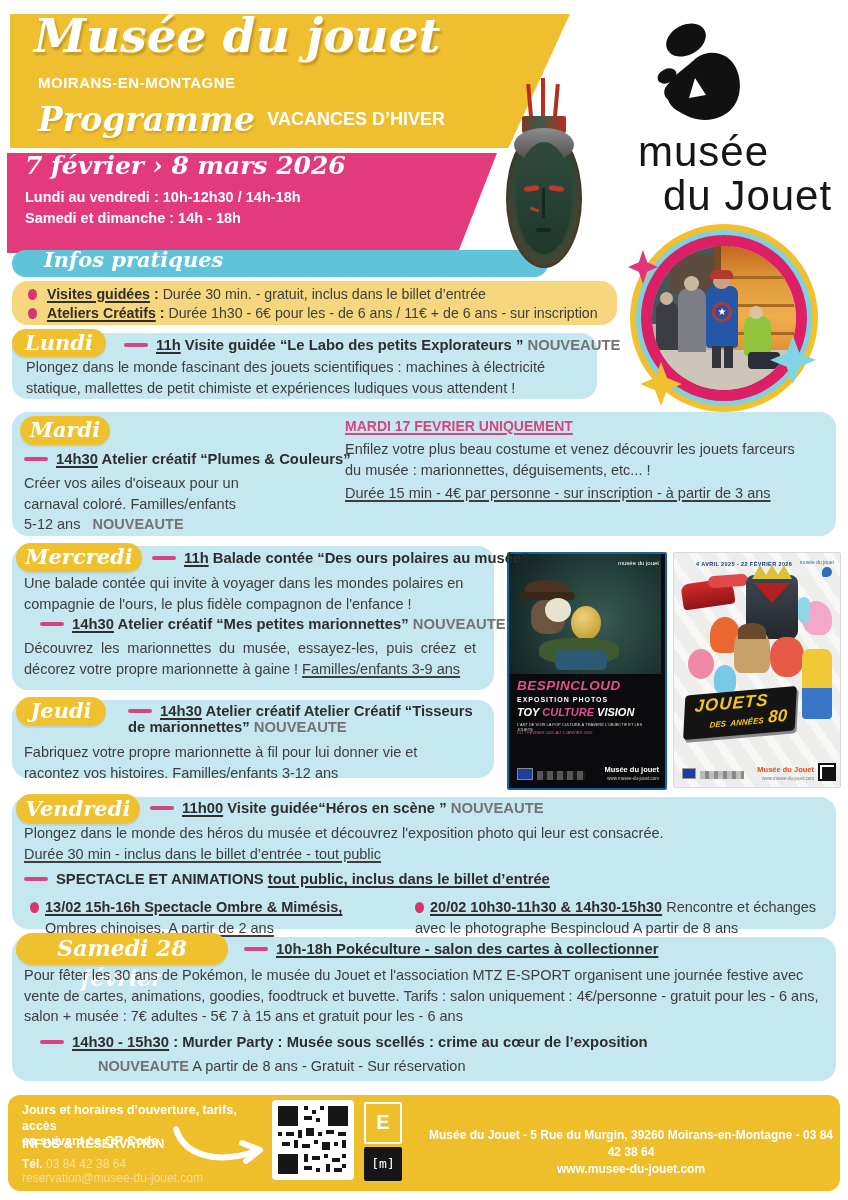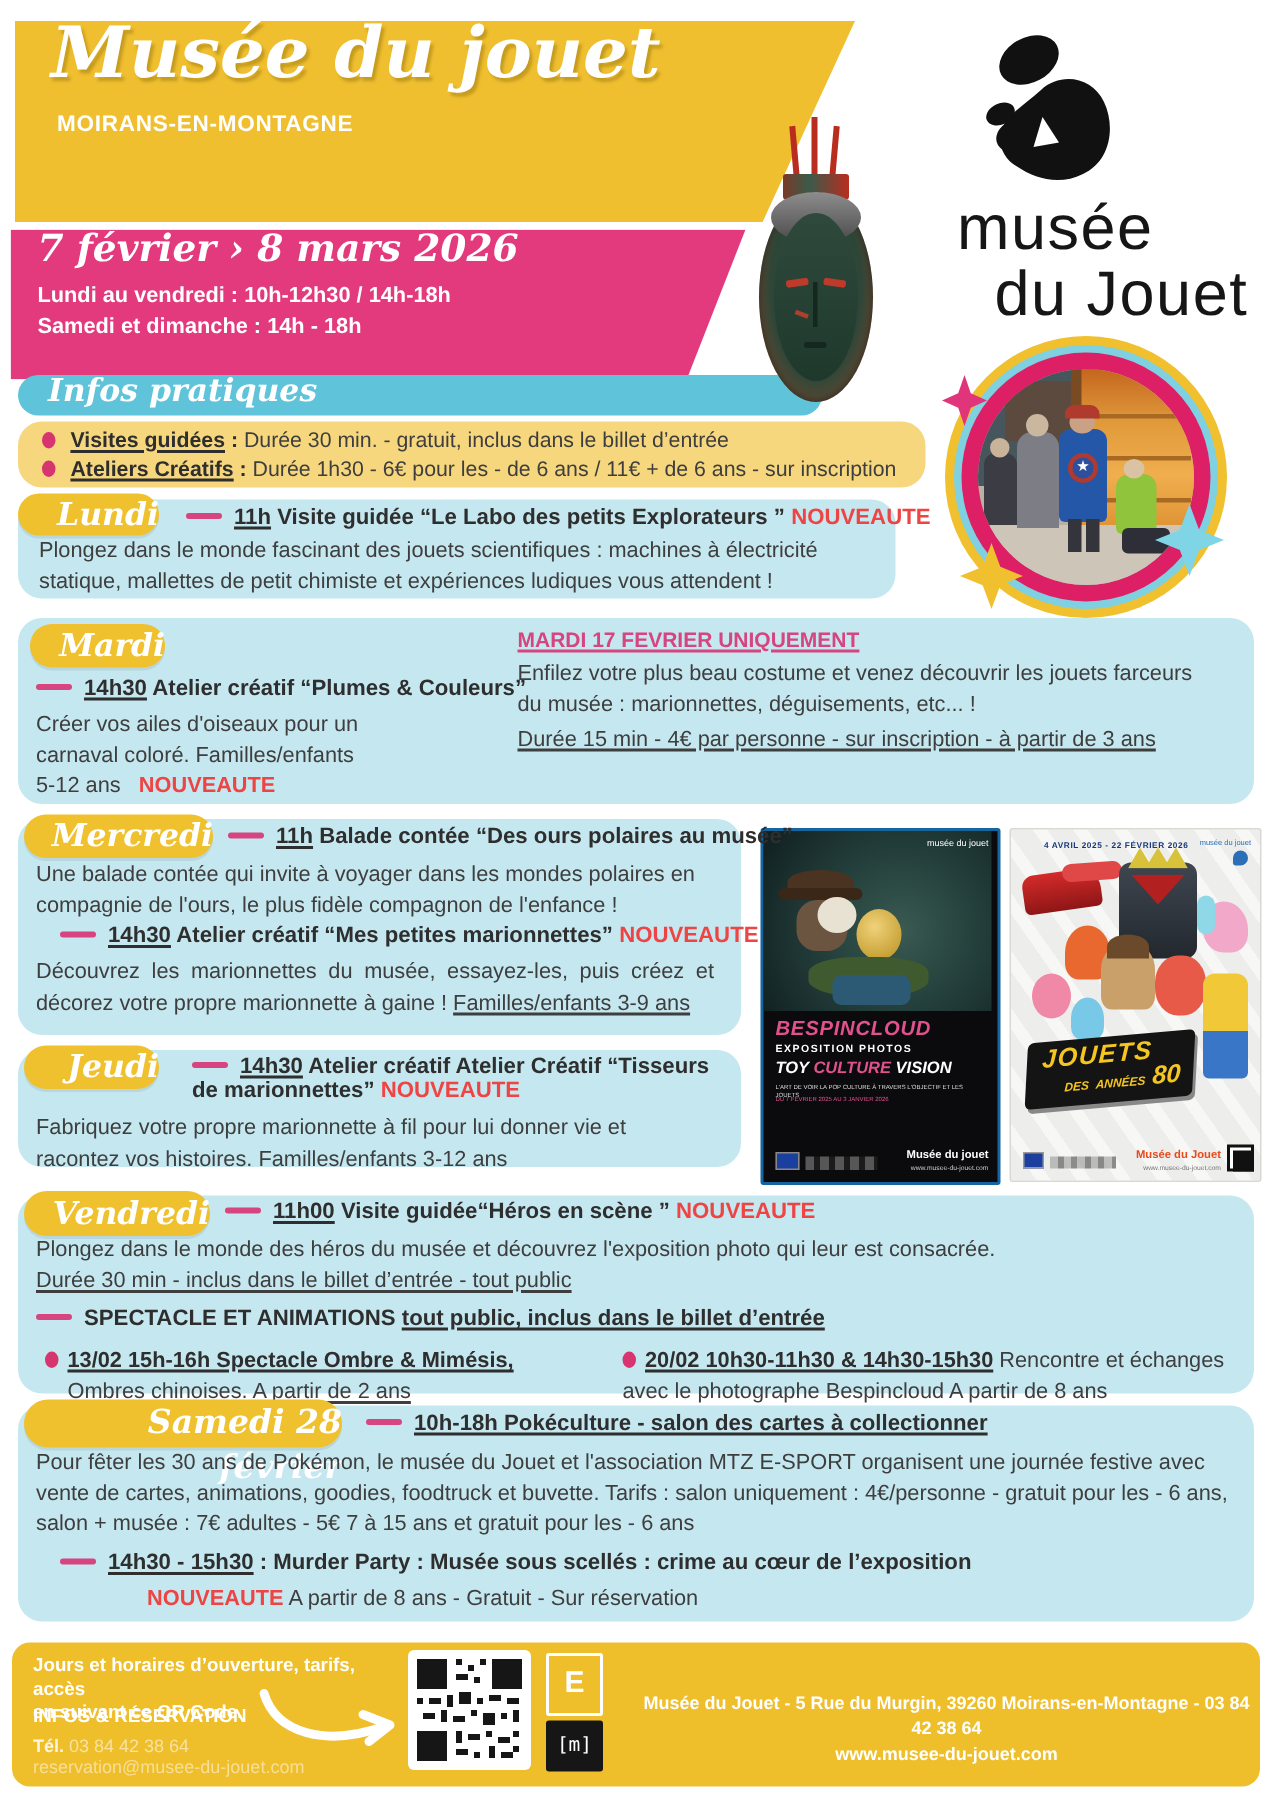--- a/index.html
+++ b/index.html
@@ -2,27 +2,27 @@
 <html><head>
 <meta charset="utf-8">
 <style>
   html,body{margin:0;padding:0;background:#fff;}
   .poster{position:relative;width:848px;height:1200px;background:#fff;overflow:hidden;
           font-family:"Liberation Sans",sans-serif;color:#3e3e3e;}
   .abs{position:absolute;}
   .script{font-family:"DejaVu Serif",serif;font-style:italic;font-weight:bold;}
   .u{text-decoration:underline;text-decoration-thickness:1.5px;text-underline-offset:2px;}
   .b{font-weight:bold;color:#2e2e2e;}
-  .badge{color:#ef4444;font-weight:bold;}
+  .badge{color:#737373;font-weight:bold;}
   .dash{display:inline-block;width:24px;height:4px;background:#D6457F;border-radius:2px;
         vertical-align:3px;margin-right:8px;}
   .dot{display:inline-block;width:9px;height:11px;border-radius:50%;background:#D6356F;
        vertical-align:-1px;margin-right:6px;}
   .daybox{background:#C5E7EF;border-radius:16px;}
-  .pill{background:#F0C12F;border-radius:16px;color:#fff;text-align:right;
+  .pill{background:#F0C12F;border-radius:16px;color:#fff;text-align:center;
         font-family:"DejaVu Serif",serif;font-style:italic;font-weight:bold;
         box-shadow:0 2px 0 rgba(0,0,0,0.07);}
   .body15{font-size:14.5px;line-height:1.42;color:#3e3e3e;}
   .title15{font-size:14.8px;font-weight:bold;color:#2e2e2e;}
   .spark{clip-path:polygon(50% 0%,64% 36%,100% 50%,64% 64%,50% 100%,36% 64%,0% 50%,36% 36%);}
   
   .yellowband{background:#EFBF2F;clip-path:polygon(0 0,100% 0,89% 100%,0 100%);}
   .pinkband{background:#E23A7C;clip-path:polygon(0 0,100% 0,92% 100%,0 100%);color:#fff;}
   .infobanner{background:#5FC3DA;border-radius:14px;color:#fff;}
   .infobox{background:#F6D77E;border-radius:16px;padding-left:20px;}
@@ -35,20 +35,24 @@
   .ftsmall{font-size:12.5px;font-weight:bold;line-height:1.25;}
 </style>
 </head>
 <body>
 
 <div class="poster">
 
   <div class="abs yellowband" style="left:10px;top:14px;width:560px;height:134px;">
     <div class="abs script" style="left:24px;top:-6px;font-size:47px;color:#fff;text-shadow:2px 3px 2px rgba(120,90,0,0.35);">Musée du jouet</div>
     <div class="abs" style="left:28px;top:60px;font-size:15px;font-weight:bold;color:#fff;letter-spacing:.5px;">MOIRANS-EN-MONTAGNE</div>
+    <div class="abs" style="left:28px;top:86px;">
+      <span class="script" style="font-size:33px;color:#fff;text-shadow:1px 2px 2px rgba(120,90,0,0.3);">Programme</span>
+      <span style="font-size:18px;font-weight:bold;color:#fff;vertical-align:6px;margin-left:8px;">VACANCES D’HIVER</span>
+    </div>
   </div>
 
   <div class="abs pinkband" style="left:7px;top:153px;width:490px;height:100px;">
     <div class="abs script" style="left:18px;top:-2px;font-size:25px;">7 février › 8 mars 2026</div>
     <div class="abs" style="left:18px;top:36px;font-size:14.5px;font-weight:bold;">Lundi au vendredi : 10h-12h30 / 14h-18h</div>
     <div class="abs" style="left:18px;top:57px;font-size:14.5px;font-weight:bold;">Samedi et dimanche : 14h - 18h</div>
   </div>
 
   <div class="abs" style="left:500px;top:76px;width:90px;height:195px;z-index:6;">
     <div class="abs" style="left:28px;top:8px;width:4px;height:42px;background:#B92D1E;transform:rotate(-5deg);"></div>
@@ -100,21 +104,21 @@
     <div class="abs" style="left:72px;top:100px;width:9px;height:22px;background:#34343c;"></div>
     <div class="abs" style="left:92px;top:70px;width:27px;height:40px;background:#8fc43c;border-radius:9px 9px 4px 4px;"></div>
     <div class="abs" style="left:97px;top:60px;width:14px;height:13px;border-radius:50%;background:#d9c3a3;"></div>
     <div class="abs" style="left:96px;top:106px;width:32px;height:17px;background:#2e2e38;border-radius:4px;"></div>
   </div>
   <div class="abs spark" style="left:628px;top:250px;width:30px;height:34px;background:#E0357B;"></div>
   <div class="abs spark" style="left:640px;top:362px;width:42px;height:44px;background:#F0C02E;filter:drop-shadow(2px 2px 0 rgba(40,40,40,.6));"></div>
   <div class="abs spark" style="left:770px;top:336px;width:46px;height:48px;background:#7FD4E6;filter:drop-shadow(2px 2px 0 rgba(40,40,40,.6));"></div>
 
   <div class="abs infobanner" style="left:12px;top:250px;width:536px;height:27px;">
-    <div class="abs script" style="left:20px;top:-3px;font-size:21px;">Infos pratiques</div>
+    <div class="abs script" style="left:32px;top:-3px;font-size:21px;">Infos pratiques</div>
   </div>
   <div class="abs infobox" style="left:12px;top:281px;width:585px;height:44px;">
     <div class="abs" style="left:16px;top:5px;font-size:14.2px;">
       <span class="dot"></span>
       <span class="b u">Visites guidées</span><span class="b"> :</span>
       <span>Durée 30 min. - gratuit, inclus dans le billet d’entrée</span>
     </div>
     <div class="abs" style="left:16px;top:24px;font-size:14.2px;">
       <span class="dot"></span>
       <span class="b u">Ateliers Créatifs</span><span class="b"> :</span>

